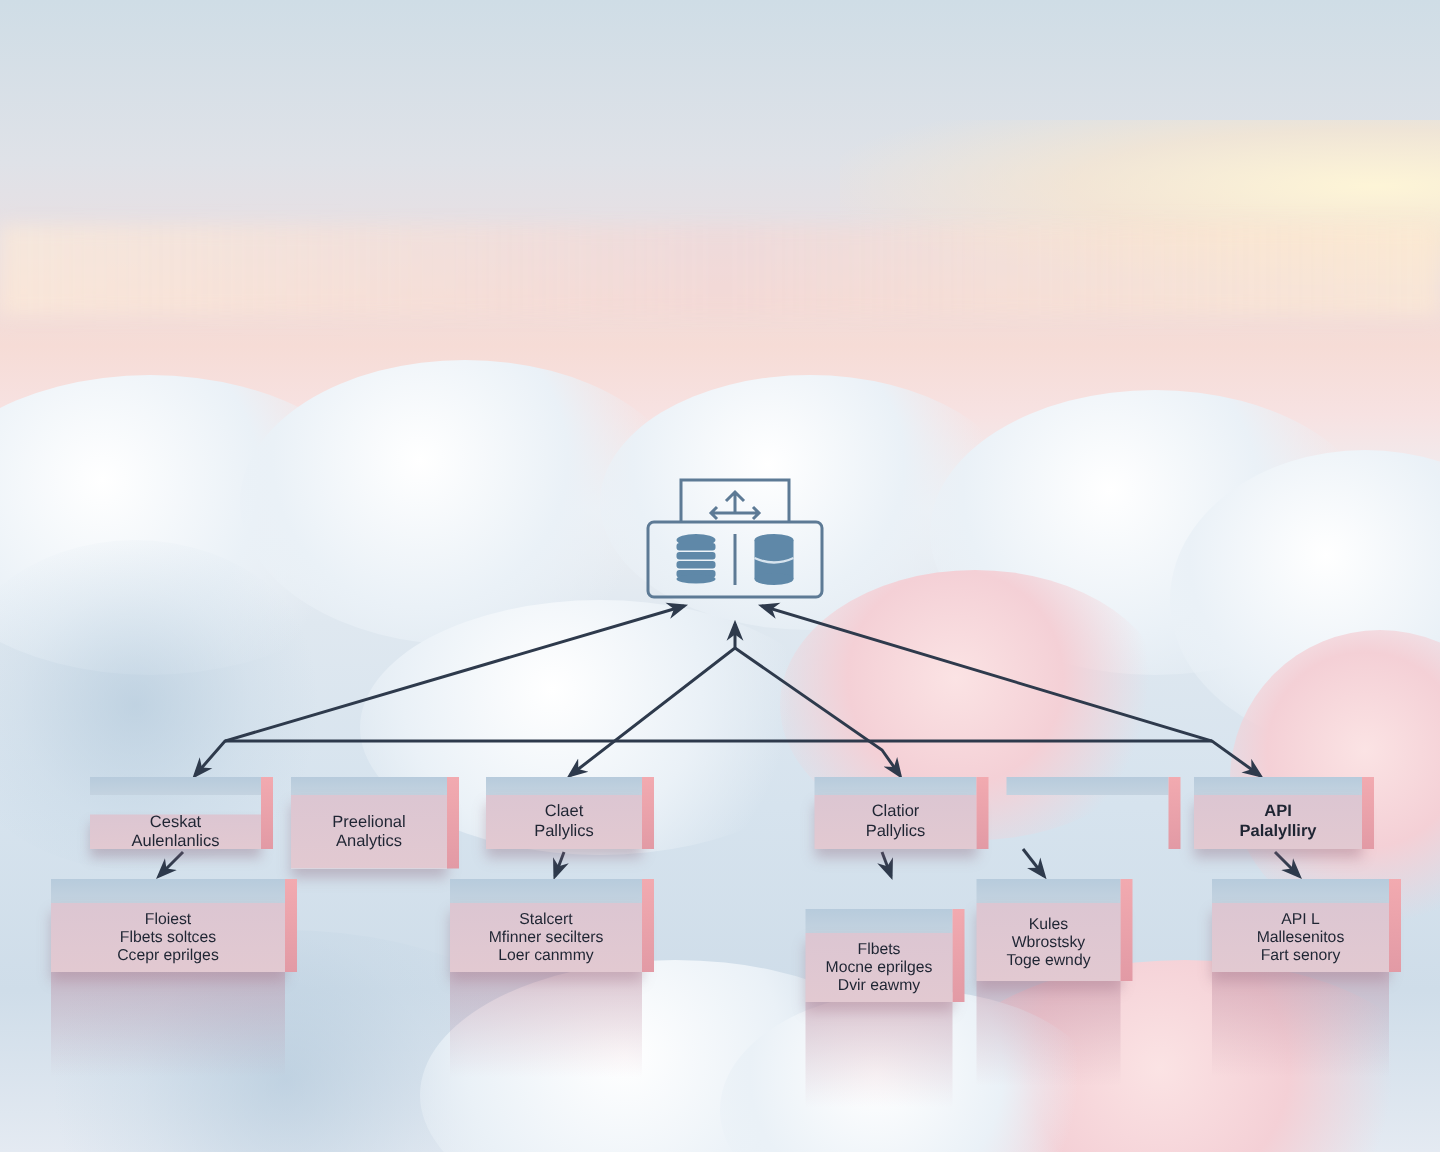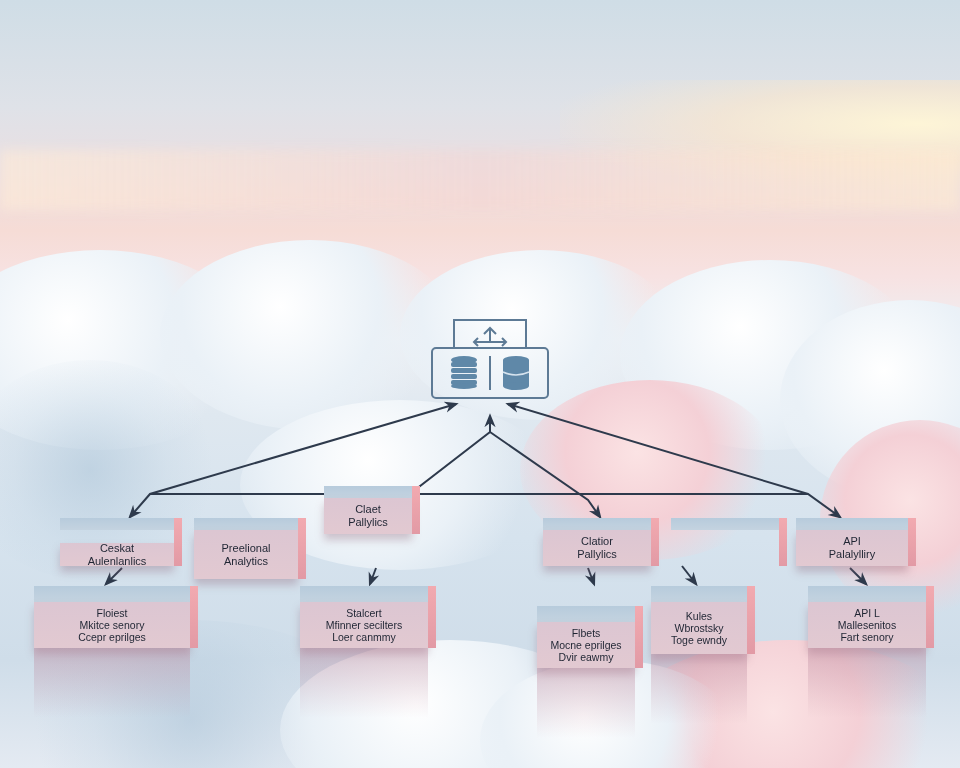--- a/index.html
+++ b/index.html
@@ -147,21 +147,21 @@
 
 <div class="box t1" style="left:194px;top:518px;width:104px;height:61px;">
   <div class="top" style="height:12px;"></div>
   <div class="face" style="top:12px;">
     <span class="line">Preelional</span>
     <span class="line">Analytics</span>
   </div>
   <div class="side"></div>
 </div>
 
-<div class="box t1" style="left:324px;top:486px;width:88px;height:48px;">
+<div class="box t1" style="left:324px;top:518px;width:104px;height:48px;">
   <div class="top" style="height:12px;"></div>
   <div class="face" style="top:12px;">
     <span class="line">Claet</span>
     <span class="line">Pallylics</span>
   </div>
   <div class="side"></div>
 </div>
 
 <div class="box t1" style="left:543px;top:518px;width:108px;height:48px;">
   <div class="top" style="height:12px;"></div>
@@ -172,32 +172,32 @@
   <div class="side"></div>
 </div>
 
 <div class="box t1" style="left:671px;top:518px;width:108px;height:48px;">
   <div class="top" style="height:12px;"></div>
   <div class="side"></div>
 </div>
 
 <div class="box t1" style="left:796px;top:518px;width:112px;height:48px;">
   <div class="top" style="height:12px;"></div>
-  <div class="face" style="top:12px;">
+  <div class="face" style="top:12px;font-weight:bold;">
     <span class="line">API</span>
     <span class="line">Palalylliry</span>
   </div>
   <div class="side"></div>
 </div>
 
 <div class="box t2" style="left:34px;top:586px;width:156px;height:62px;">
   <div class="top" style="height:16px;"></div>
   <div class="face" style="top:16px;">
     <span class="line">Floiest</span>
-    <span class="line">Mkitce senory</span>
+    <span class="line">Flbets soltces</span>
     <span class="line">Ccepr eprilges</span>
   </div>
   <div class="side"></div>
   <div class="reflect"></div>
 </div>
 
 <div class="box t2" style="left:300px;top:586px;width:128px;height:62px;">
   <div class="top" style="height:16px;"></div>
   <div class="face" style="top:16px;">
     <span class="line">Stalcert</span>

